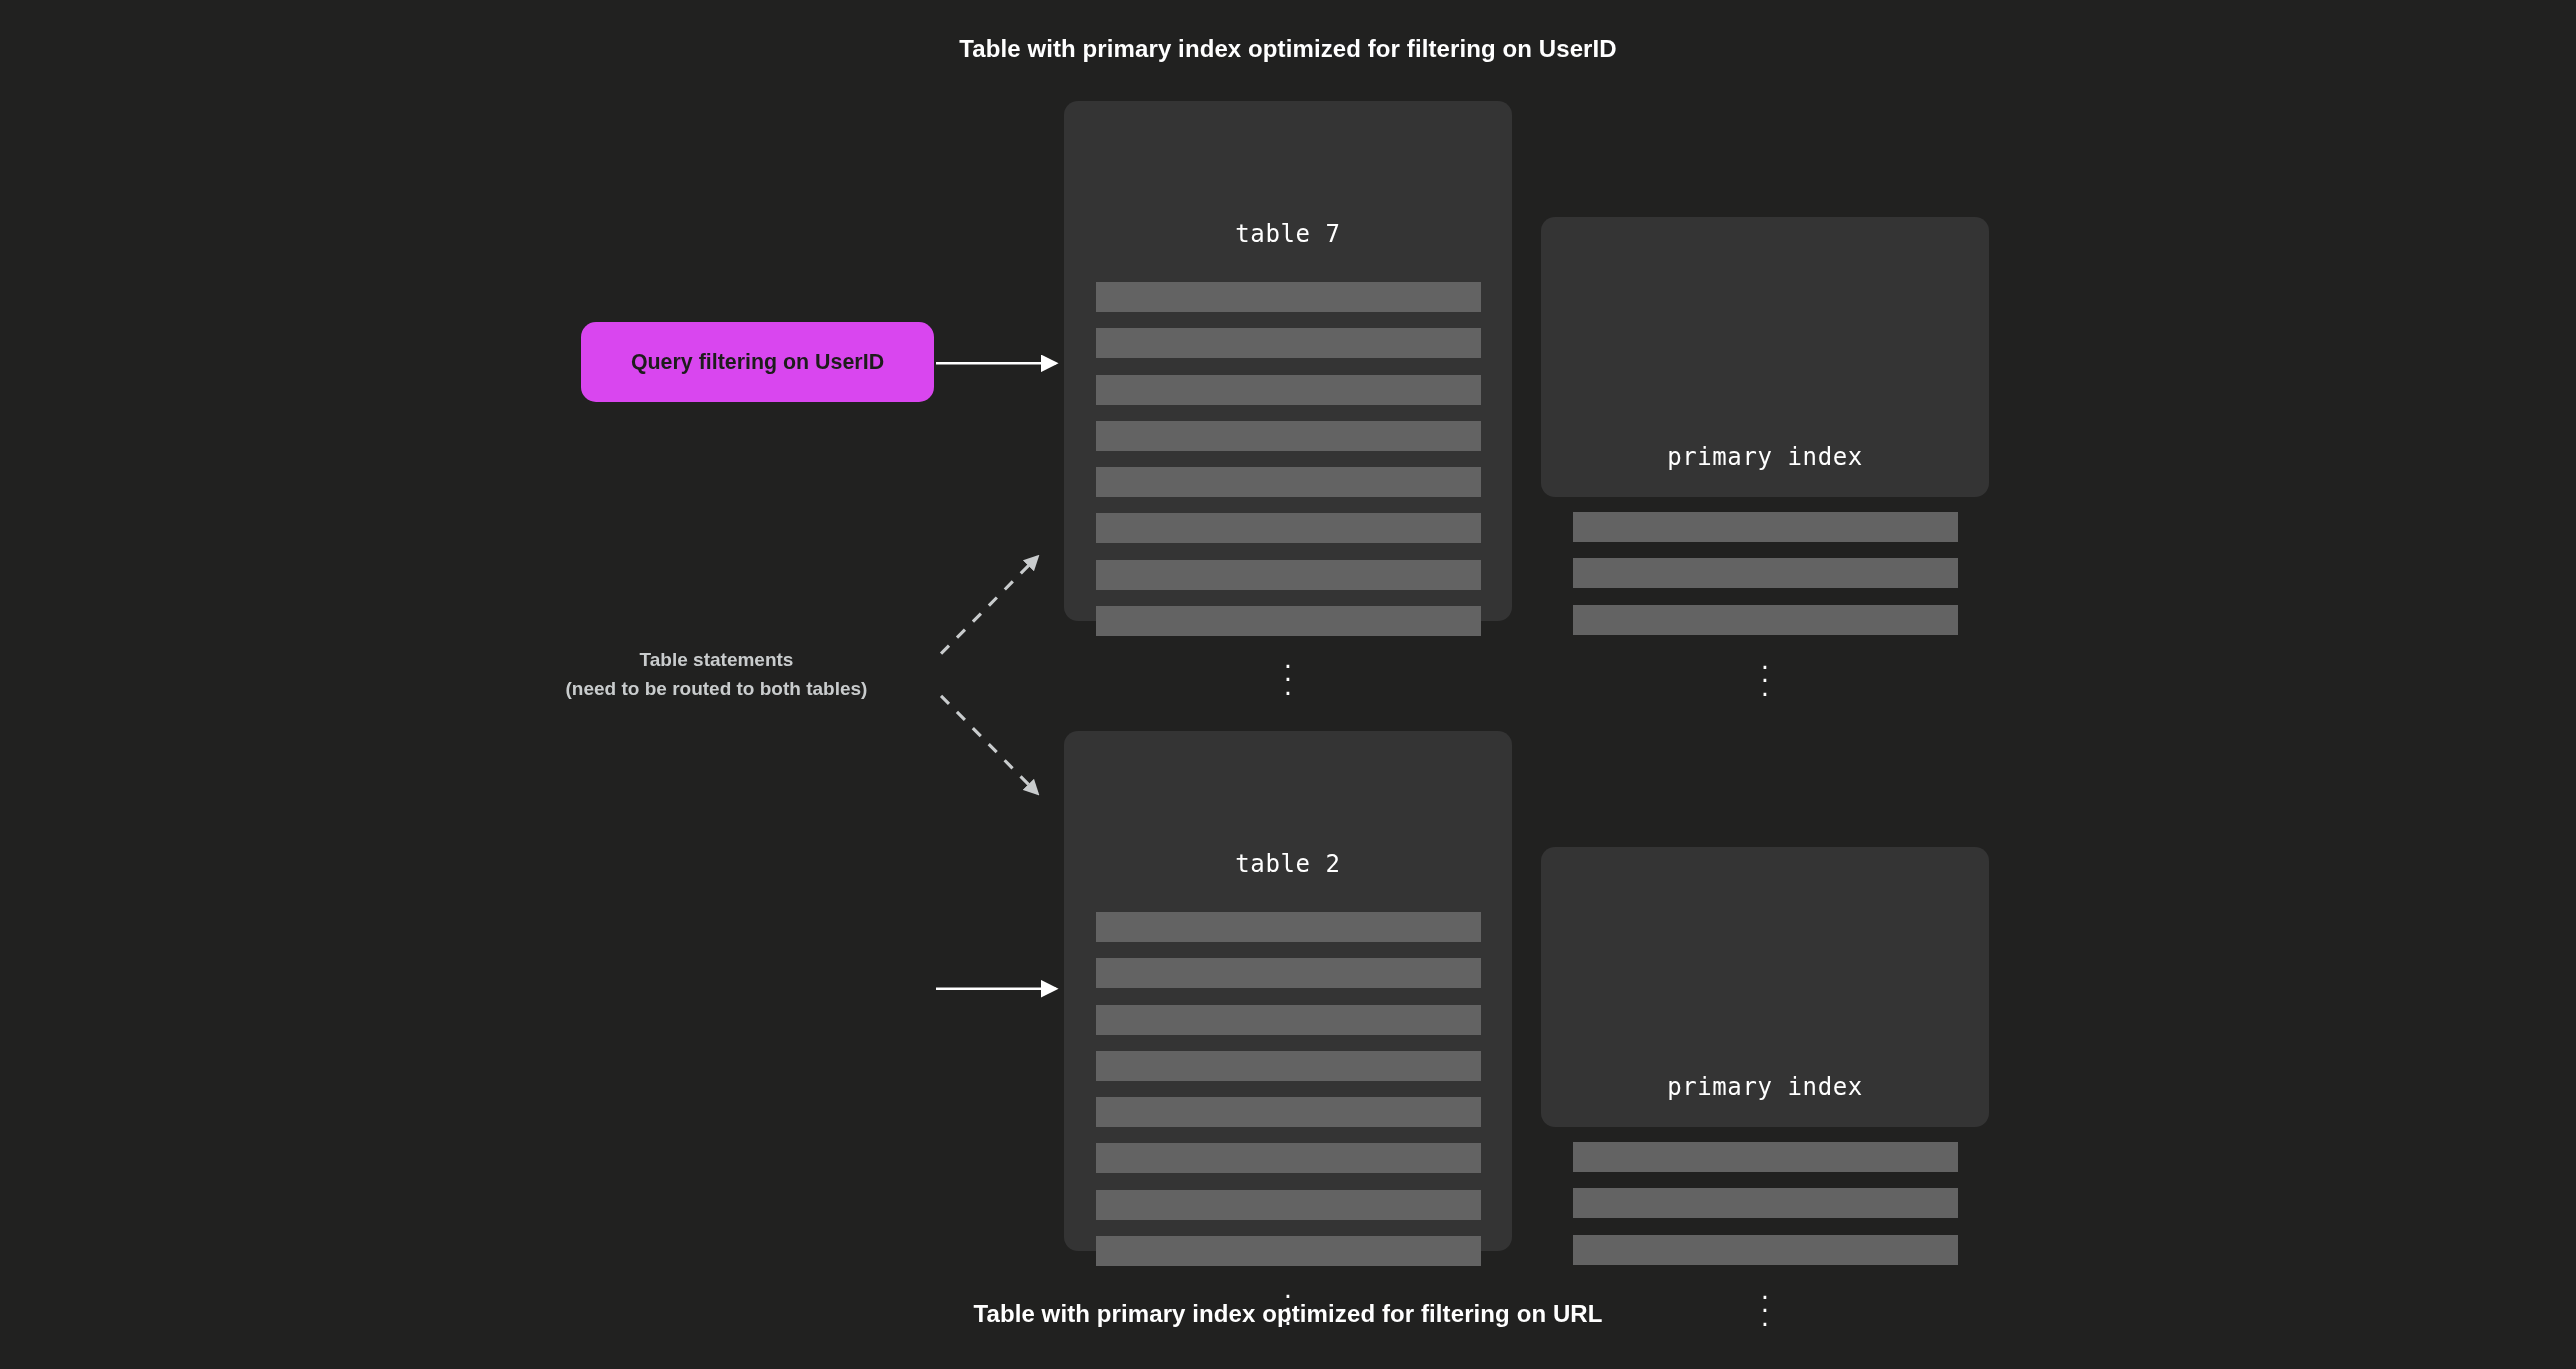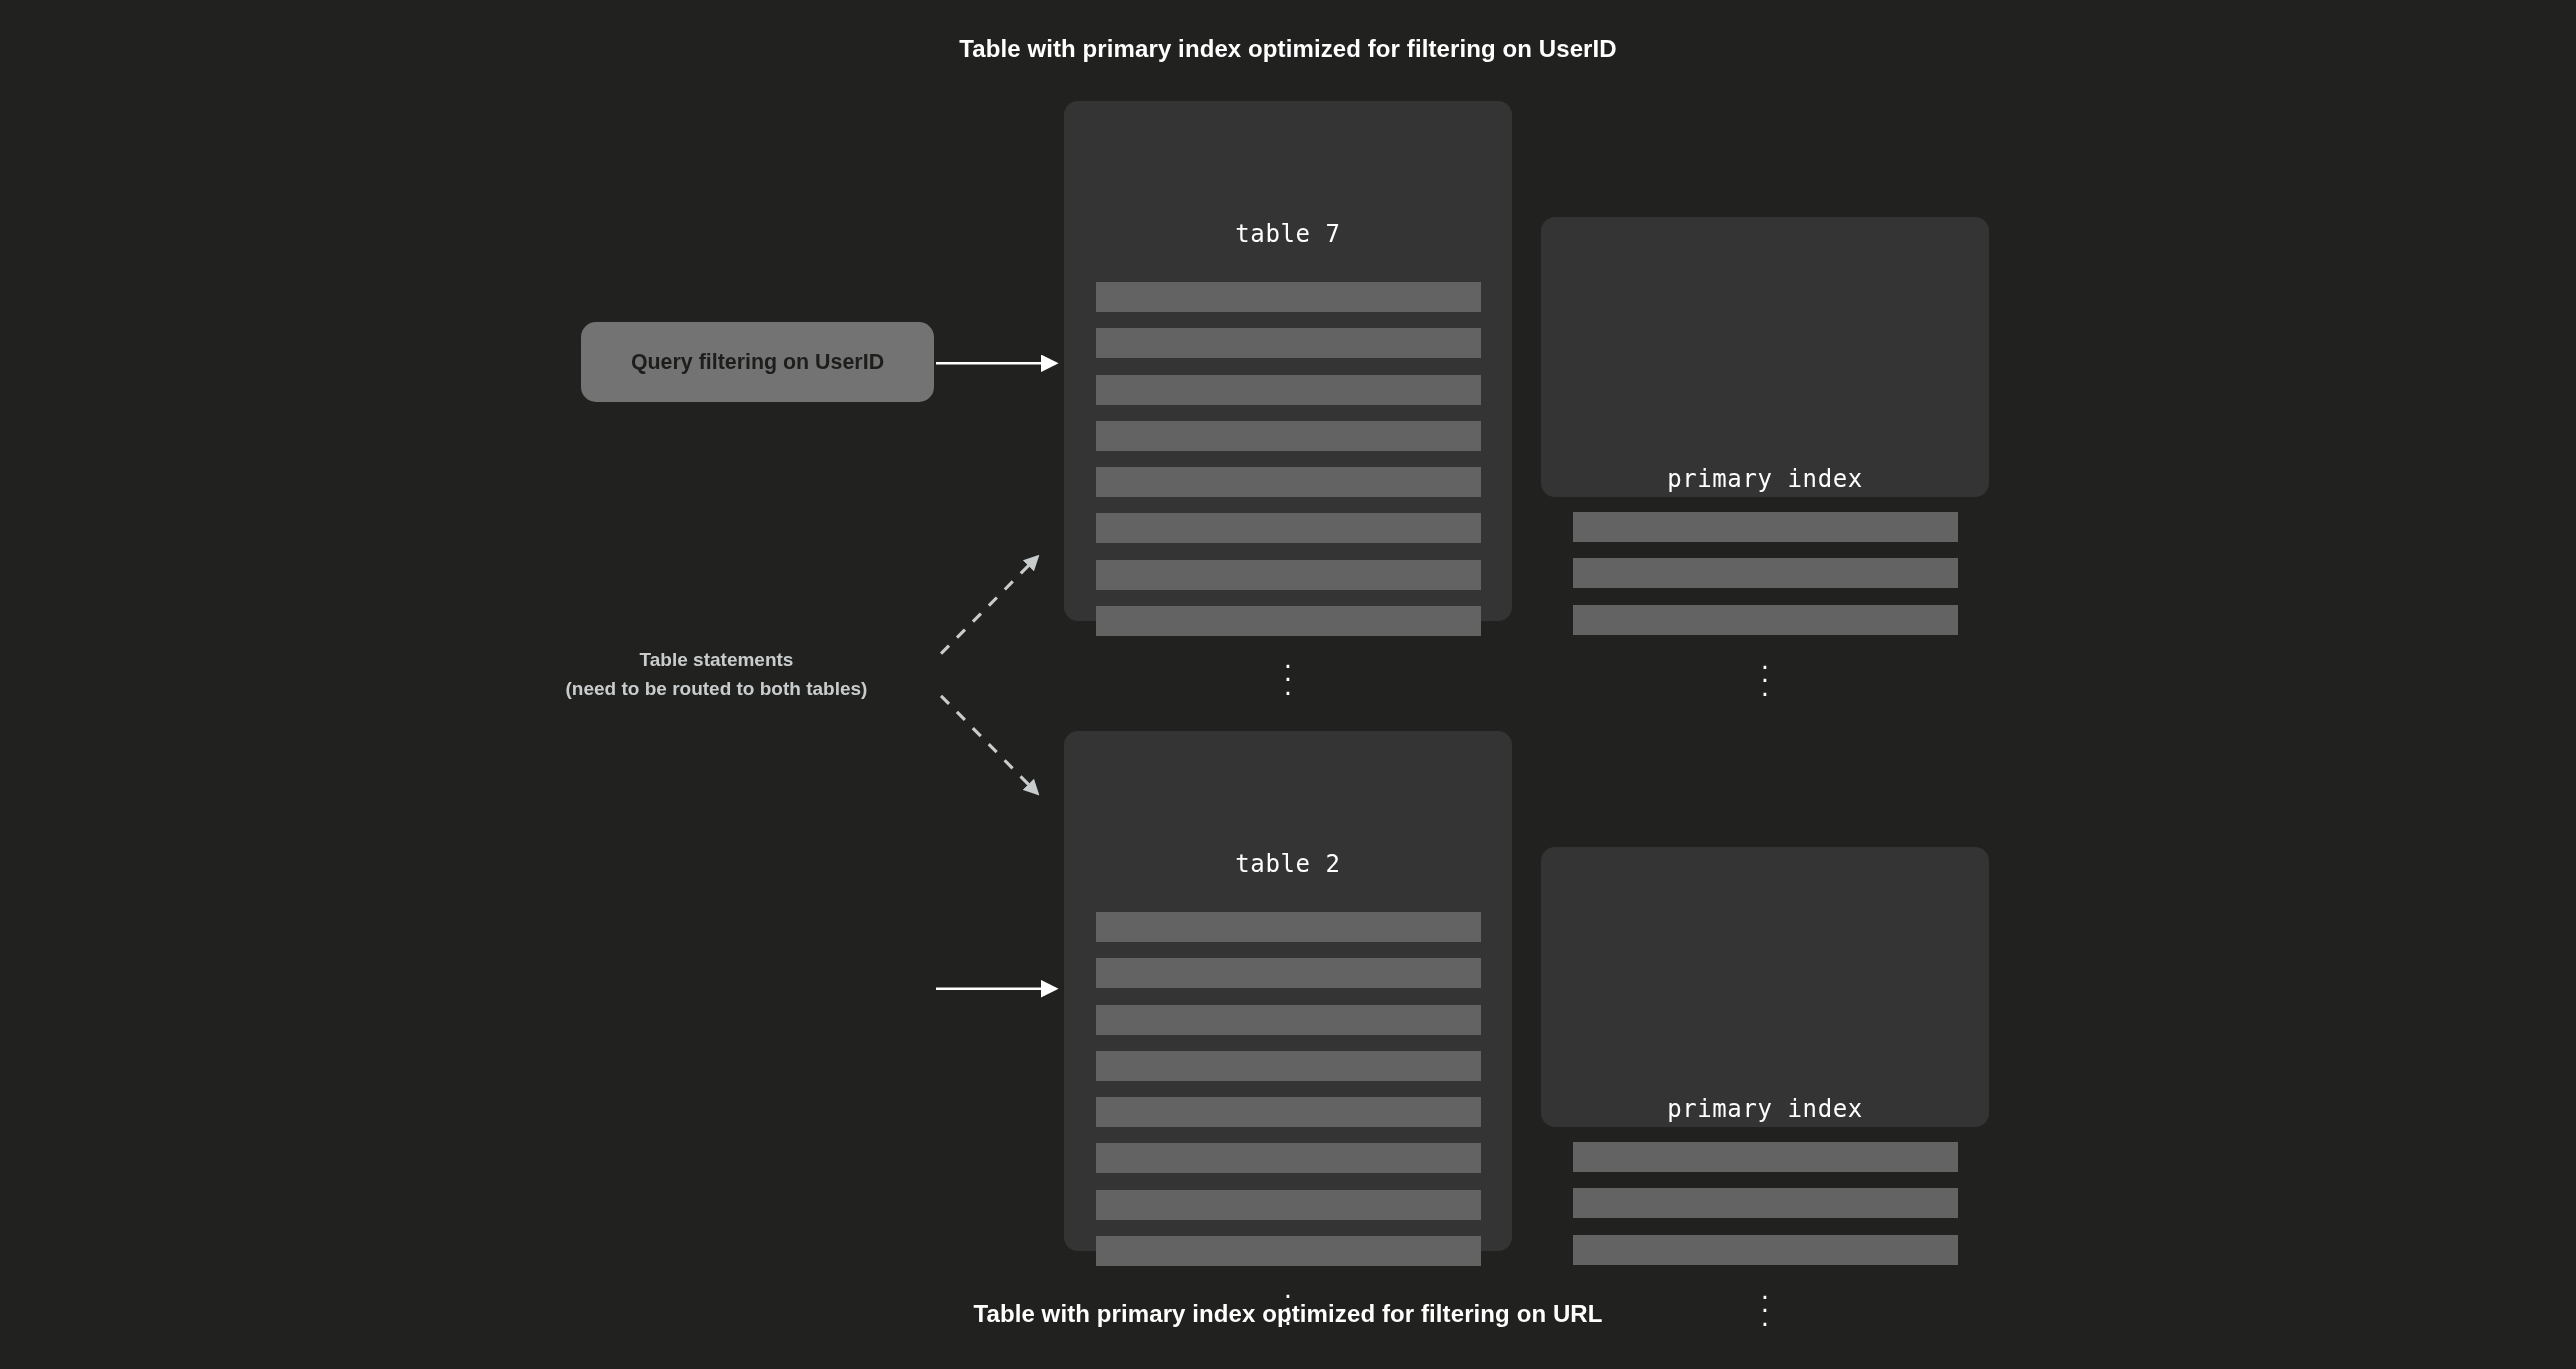--- a/index.html
+++ b/index.html
@@ -81,29 +81,29 @@
   #card-table-1 { left: 1064px; top: 101px;  width: 448px; height: 520px; }
   #card-table-2 { left: 1064px; top: 731px; width: 448px; height: 520px; }
   .table-card .card-title { top: 119px; }
   .table-card .rows       { top: 181px; }
   .table-card .row        { width: 385px; }
   .table-card .ellipsis   { top: 559px; }
 
   
   #card-index-1 { left: 1541px; top: 217px;  width: 448px; height: 280px; }
   #card-index-2 { left: 1541px; top: 847px; width: 448px; height: 280px; }
-  .index-card .card-title { top: 248px; }
+  .index-card .card-title { top: 226px; }
   .index-card .rows       { top: 295px; }
   .index-card .row        { width: 385px; }
   .index-card .ellipsis   { top: 444px; }
 
   
   .query-box {
     position: absolute;
-    background: #737373;
+    background: #d946ef;
     border-radius: 15px;
     color: #1d1d1b;
     font-size: 21.4px;
     font-weight: bold;
     display: flex;
     align-items: center;
     justify-content: center;
     text-align: center;
     box-sizing: border-box;
   }

